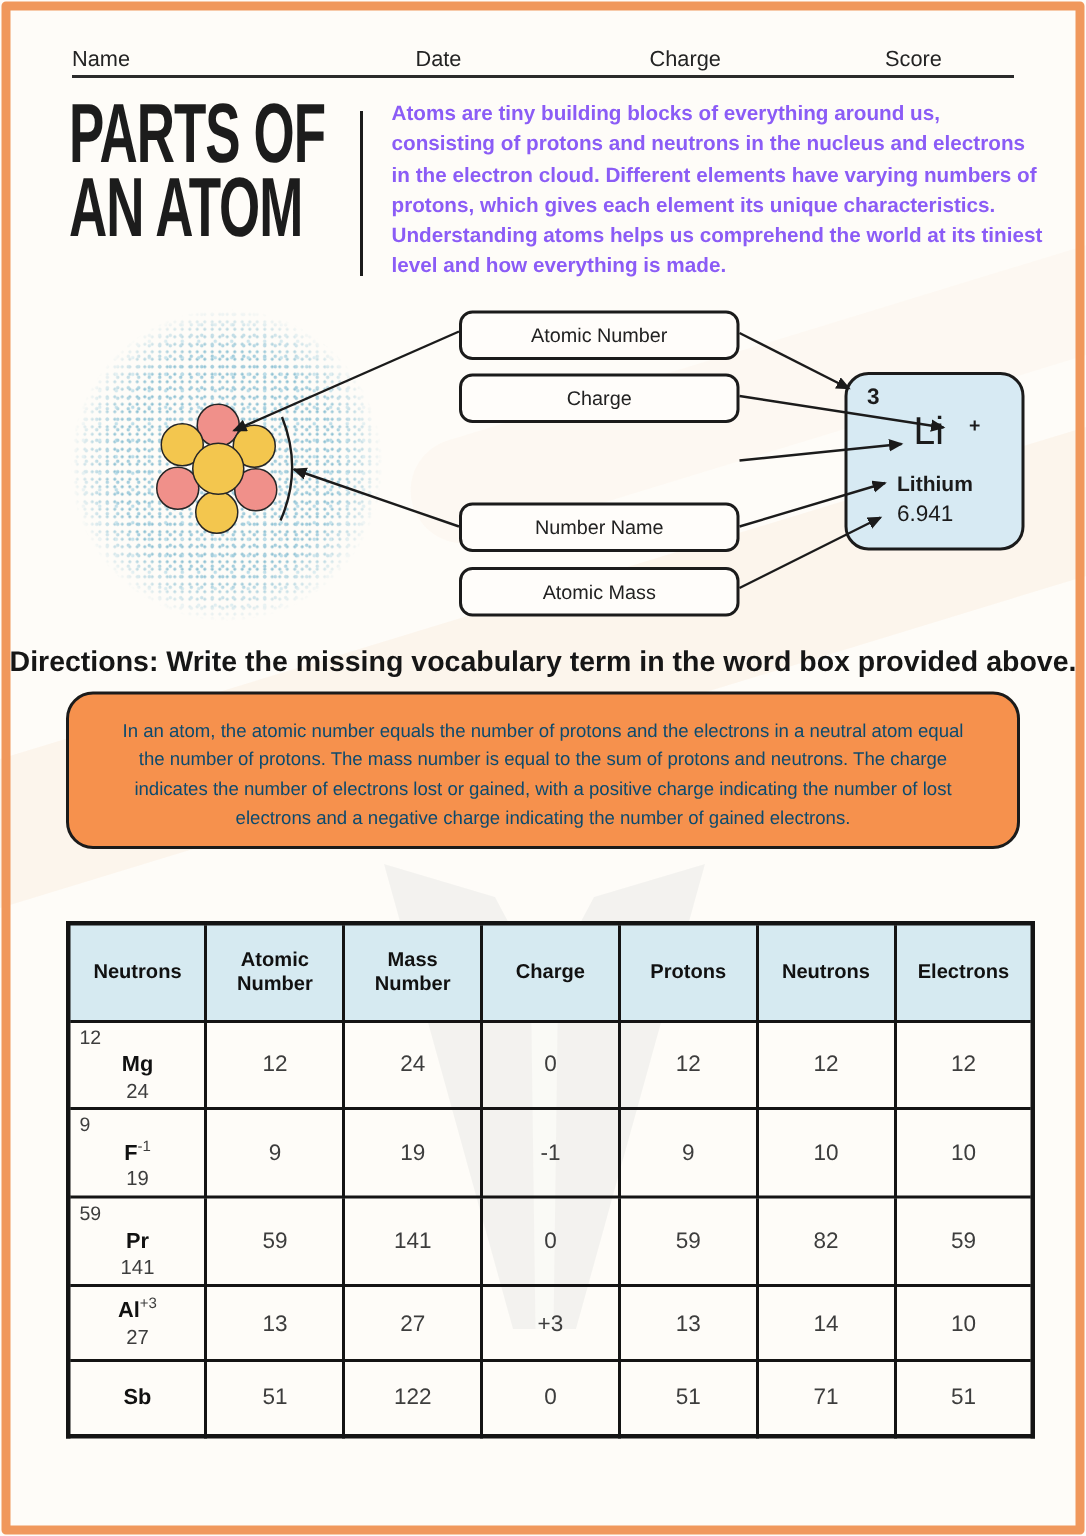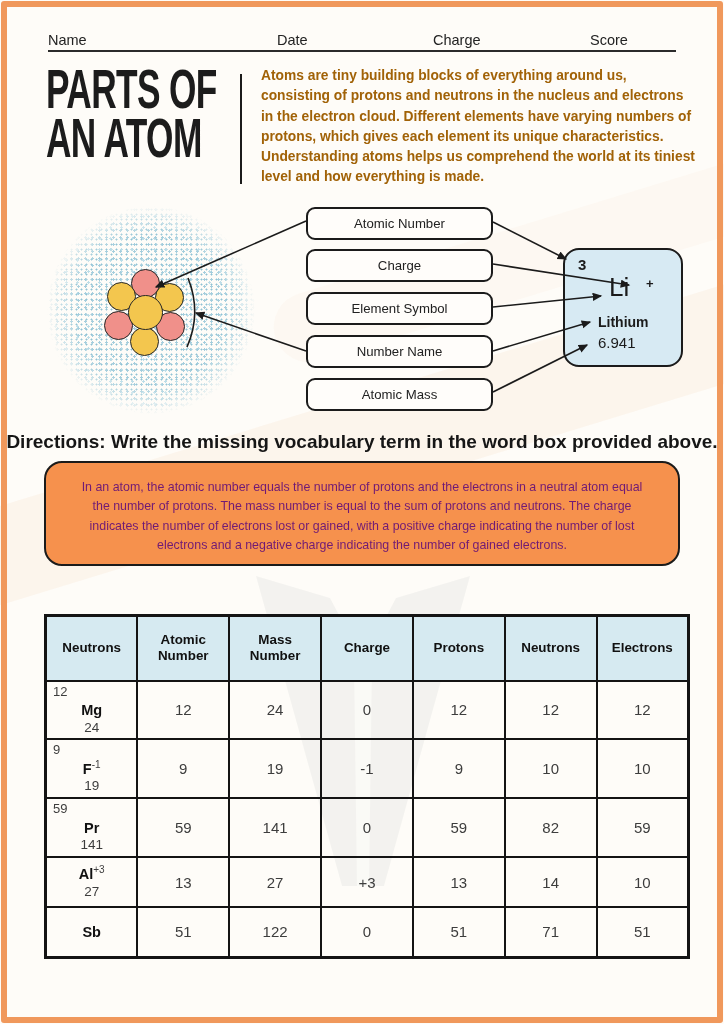--- a/index.html
+++ b/index.html
@@ -28,21 +28,21 @@
 
   
   .title { position:absolute; left:46px; top:64px; z-index:1; }
   .title div {
     font-size:56px; font-weight:700; line-height:49px; letter-spacing:-1px;
     transform:scaleX(.63); transform-origin:0 50%; white-space:nowrap; color:#1c1c1c;
   }
   .divider { position:absolute; left:240px; top:74px; width:2px; height:110px; background:#1b1b1b; z-index:1; }
   .intro {
     position:absolute; left:261px; top:66px; width:438px; z-index:1;
-    font-size:13.8px; font-weight:700; line-height:1.47; color:#a16207;
+    font-size:13.8px; font-weight:700; line-height:1.47; color:#8b5cf6;
   }
 
   
   .cloud {
     position:absolute; left:47px; top:206px; width:208px; height:208px; border-radius:50%; z-index:1;
     background-image:
       radial-gradient(#a5cedd 1px, transparent 1.4px),
       radial-gradient(#bcdde8 1px, transparent 1.4px),
       radial-gradient(#8fc2d4 .8px, transparent 1.2px);
     background-size:7px 7px, 11px 11px, 5px 5px;
@@ -77,21 +77,21 @@
   
   .directions {
     position:absolute; left:0; width:724px; text-align:center; z-index:1;
     font-size:19px; font-weight:700; color:#161616;
   }
   .d1 { top:431px; } .d2 { top:583px; }
   .info-box {
     position:absolute; left:44px; top:461px; width:636px; height:105px; z-index:1;
     background:#F6914D; border:2px solid #1b1b1b; border-radius:18px;
     padding:15px 28px; text-align:center;
-    font-size:12.4px; line-height:1.56; color:#701a75;
+    font-size:12.4px; line-height:1.56; color:#0c4a6e;
   }
 
   
   table.chart {
     position:absolute; left:44px; top:614px; width:646px; z-index:1;
     border-collapse:collapse; table-layout:fixed;
   }
   .chart th, .chart td { border:2px solid #141414; text-align:center; }
   .chart th {
     height:65px; background:#D6EAF1; font-size:13.4px; font-weight:700; color:#111;
@@ -138,21 +138,20 @@
     <div class="pcl yellow" style="left:107px; top:282px"></div>
     <div class="pcl yellow" style="left:155px; top:283px"></div>
     <div class="pcl pink" style="left:104px; top:311px"></div>
     <div class="pcl pink" style="left:156px; top:312px"></div>
     <div class="pcl yellow" style="left:130px; top:327px"></div>
     <div class="pcl yellow big" style="left:128px; top:295px"></div>
   </div>
 
   <div class="word-box" style="top:207px">Atomic Number</div>
   <div class="word-box" style="top:249px">Charge</div>
-  <div class="word-box" style="top:292px">Element Symbol</div>
   <div class="word-box" style="top:335px">Number Name</div>
   <div class="word-box" style="top:378px">Atomic Mass</div>
 
   <div class="el-card">
     <span class="num">3</span>
     <span class="sym">Li</span>
     <span class="plus">+</span>
     <span class="nm">Lithium</span>
     <span class="mass">6.941</span>
   </div>

